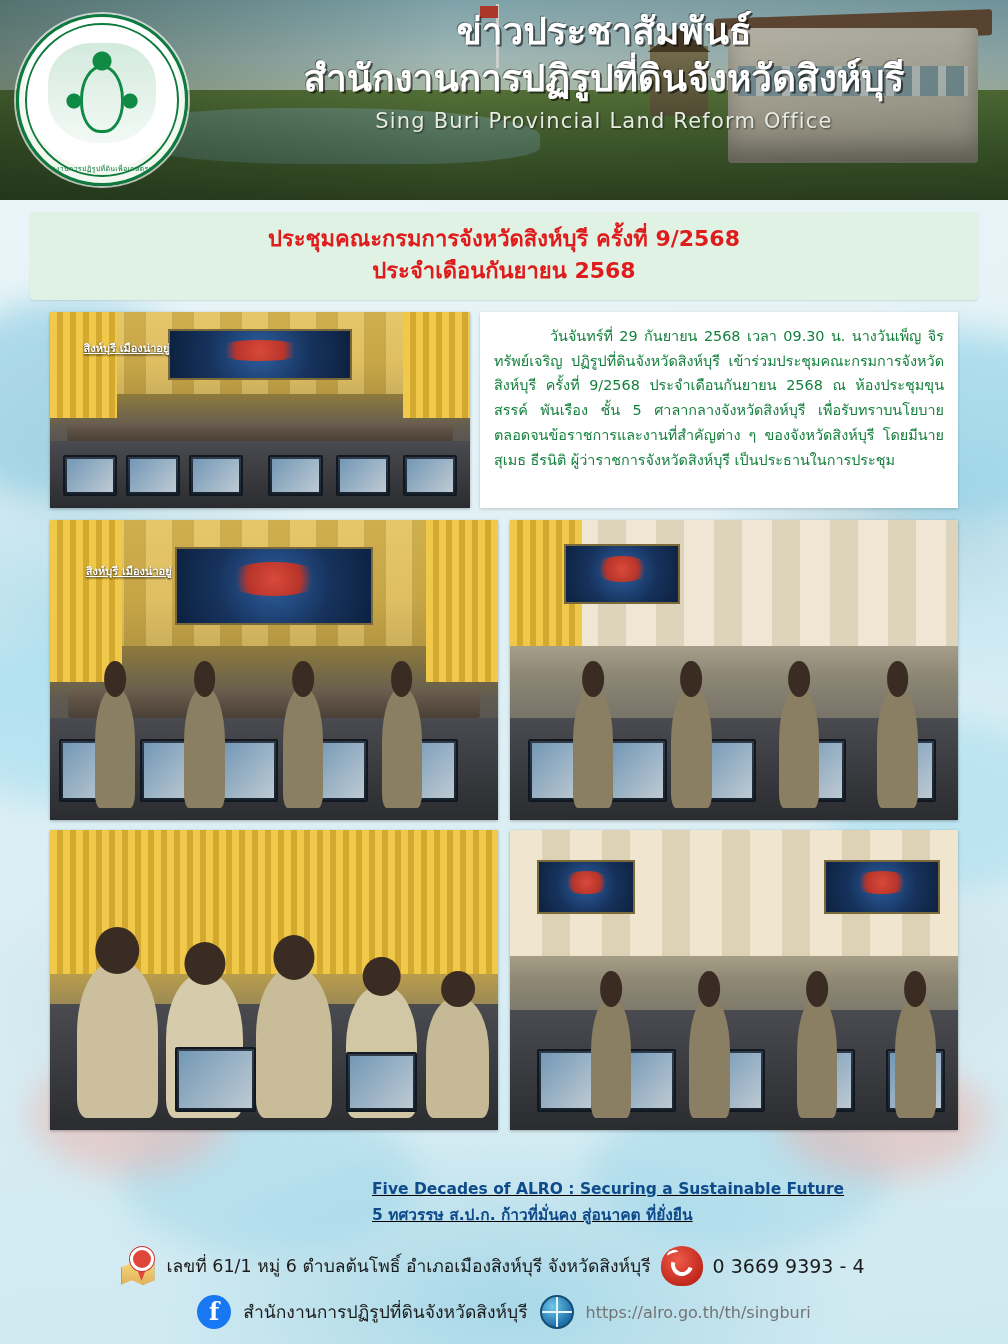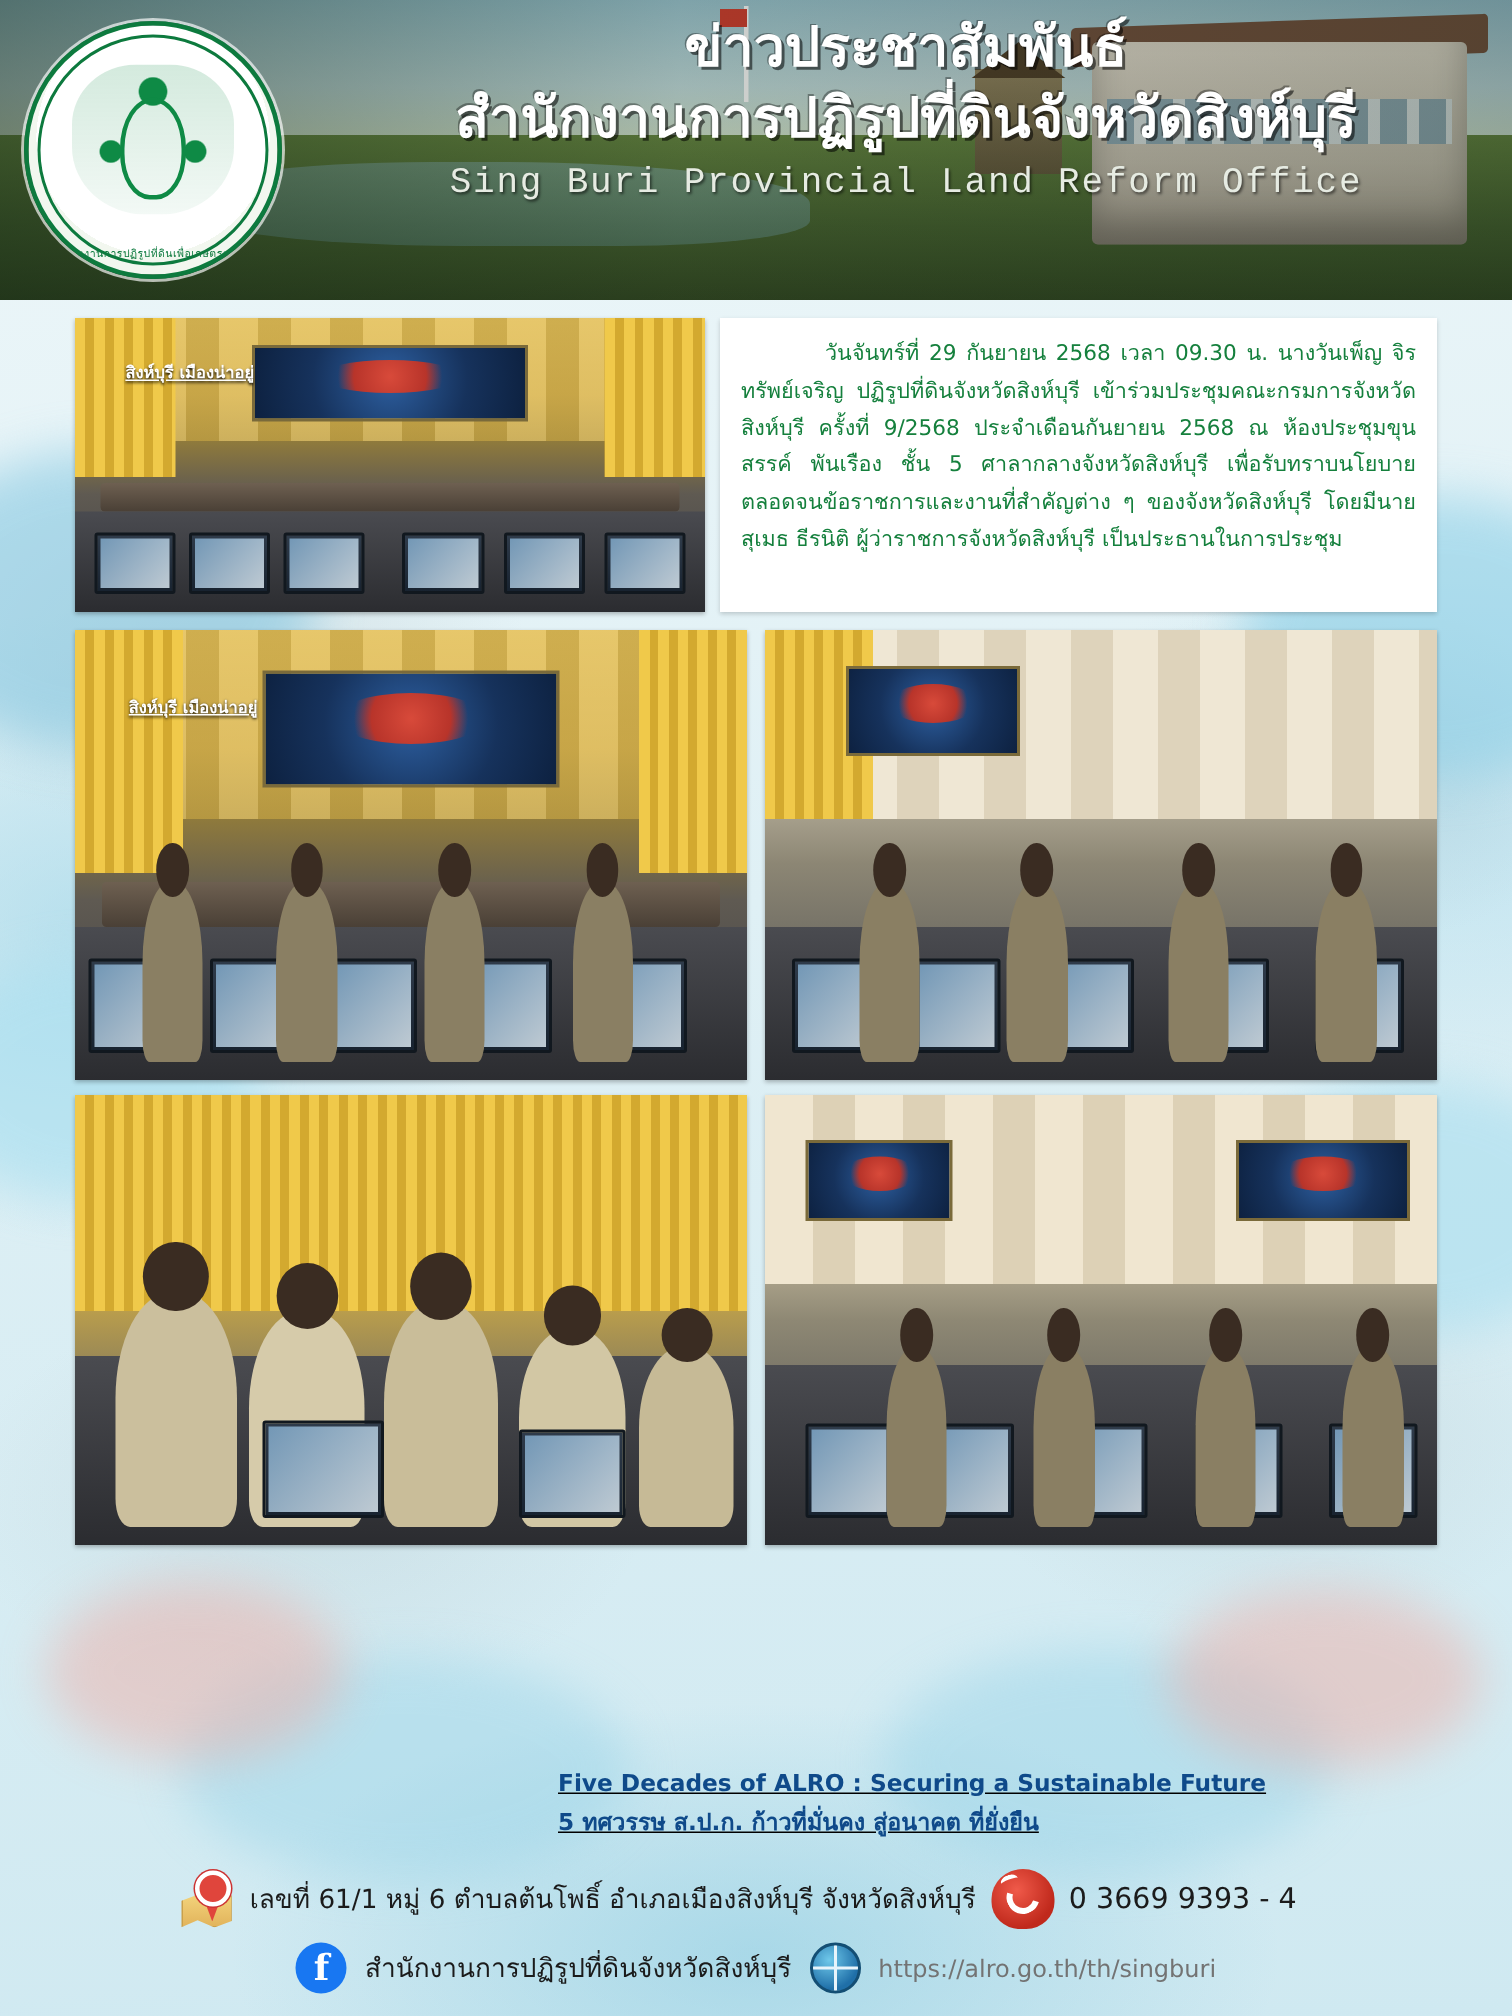--- a/index.html
+++ b/index.html
@@ -118,31 +118,31 @@
   }
   .seal-text {
     position:absolute; left:0; right:0; bottom:9px; text-align:center;
     font-size:7px; color:#0d7a3e; letter-spacing:.3px;
   }
   .banner-titles {
     position:absolute; left: 200px; right: 0; top: 8px;
     text-align: center;
   }
   .bt1, .bt2 {
-    font-family: Liberation Sans, sans-serif;
+    font-family: Liberation Serif, serif;
     font-weight: 700;
     color: #ffffff;
     text-shadow: 2px 2px 0 rgba(0,0,0,.55), -1px -1px 0 rgba(0,0,0,.35);
     line-height: 1.28;
   }
   .bt1 { font-size: 37px; }
   .bt2 { font-size: 37px; }
   .bt3 {
-    font-size: 24px; color: #e6ebe2; letter-spacing: 1.2px;
-    text-shadow: 1px 1px 2px rgba(0,0,0,.6); margin-top: 6px; font-family: Liberation Mono, monospace;
+    font-size: 21px; color: #e6ebe2; letter-spacing: 1.2px;
+    text-shadow: 1px 1px 2px rgba(0,0,0,.6); margin-top: 6px;
   }
 
   
   .content { position: relative; z-index: 3; padding: 0 0 0 0; }
   .title-card {
     margin: 12px 30px 0 30px;
     background: #dff2e4;
     border-radius: 4px;
     padding: 11px 10px 13px 10px;
     text-align: center;
@@ -360,20 +360,24 @@
 
   <div class="banner-titles">
     <div class="bt1">ข่าวประชาสัมพันธ์</div>
     <div class="bt2">สำนักงานการปฏิรูปที่ดินจังหวัดสิงห์บุรี</div>
     <div class="bt3">Sing Buri Provincial Land Reform Office</div>
   </div>
 </header>
 
 <main class="content">
 
+  <section class="title-card">
+    <div class="title-line">ประชุมคณะกรมการจังหวัดสิงห์บุรี ครั้งที่ 9/2568</div>
+    <div class="title-line">ประจำเดือนกันยายน 2568</div>
+  </section>
 
   <section class="top-row">
     <figure class="photo p-main">
       <div class="room">
         <div class="wall"></div>
         <div class="curtain-l"></div>
         <div class="curtain-r"></div>
         <div class="screen"></div>
         <div class="table"></div>
         <div class="floor"></div>

